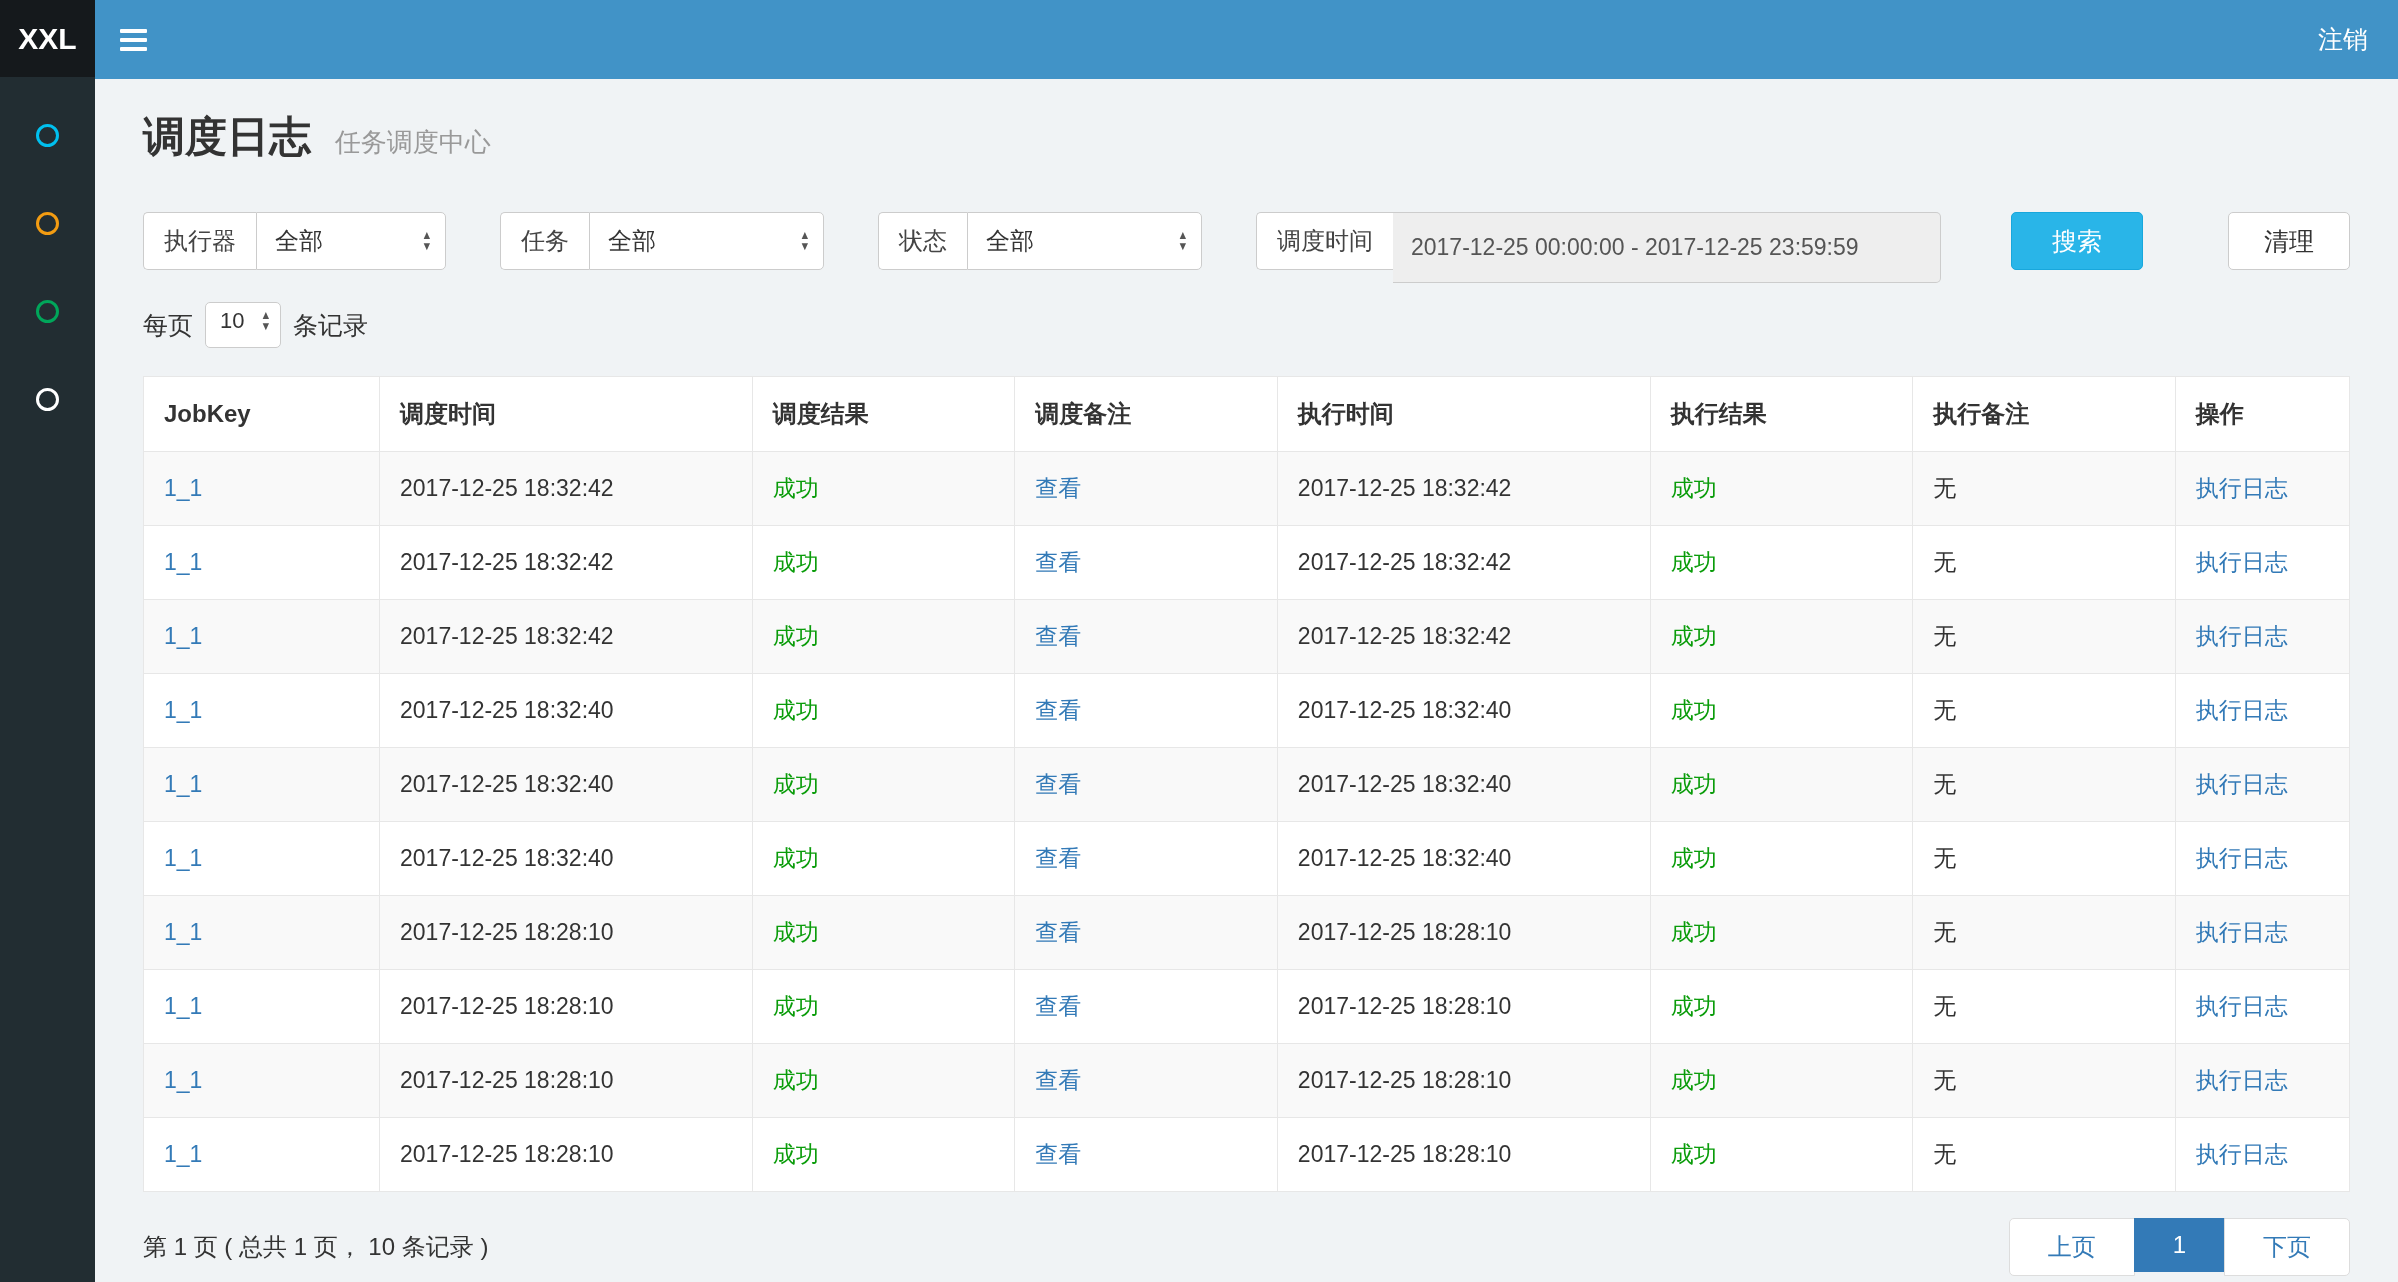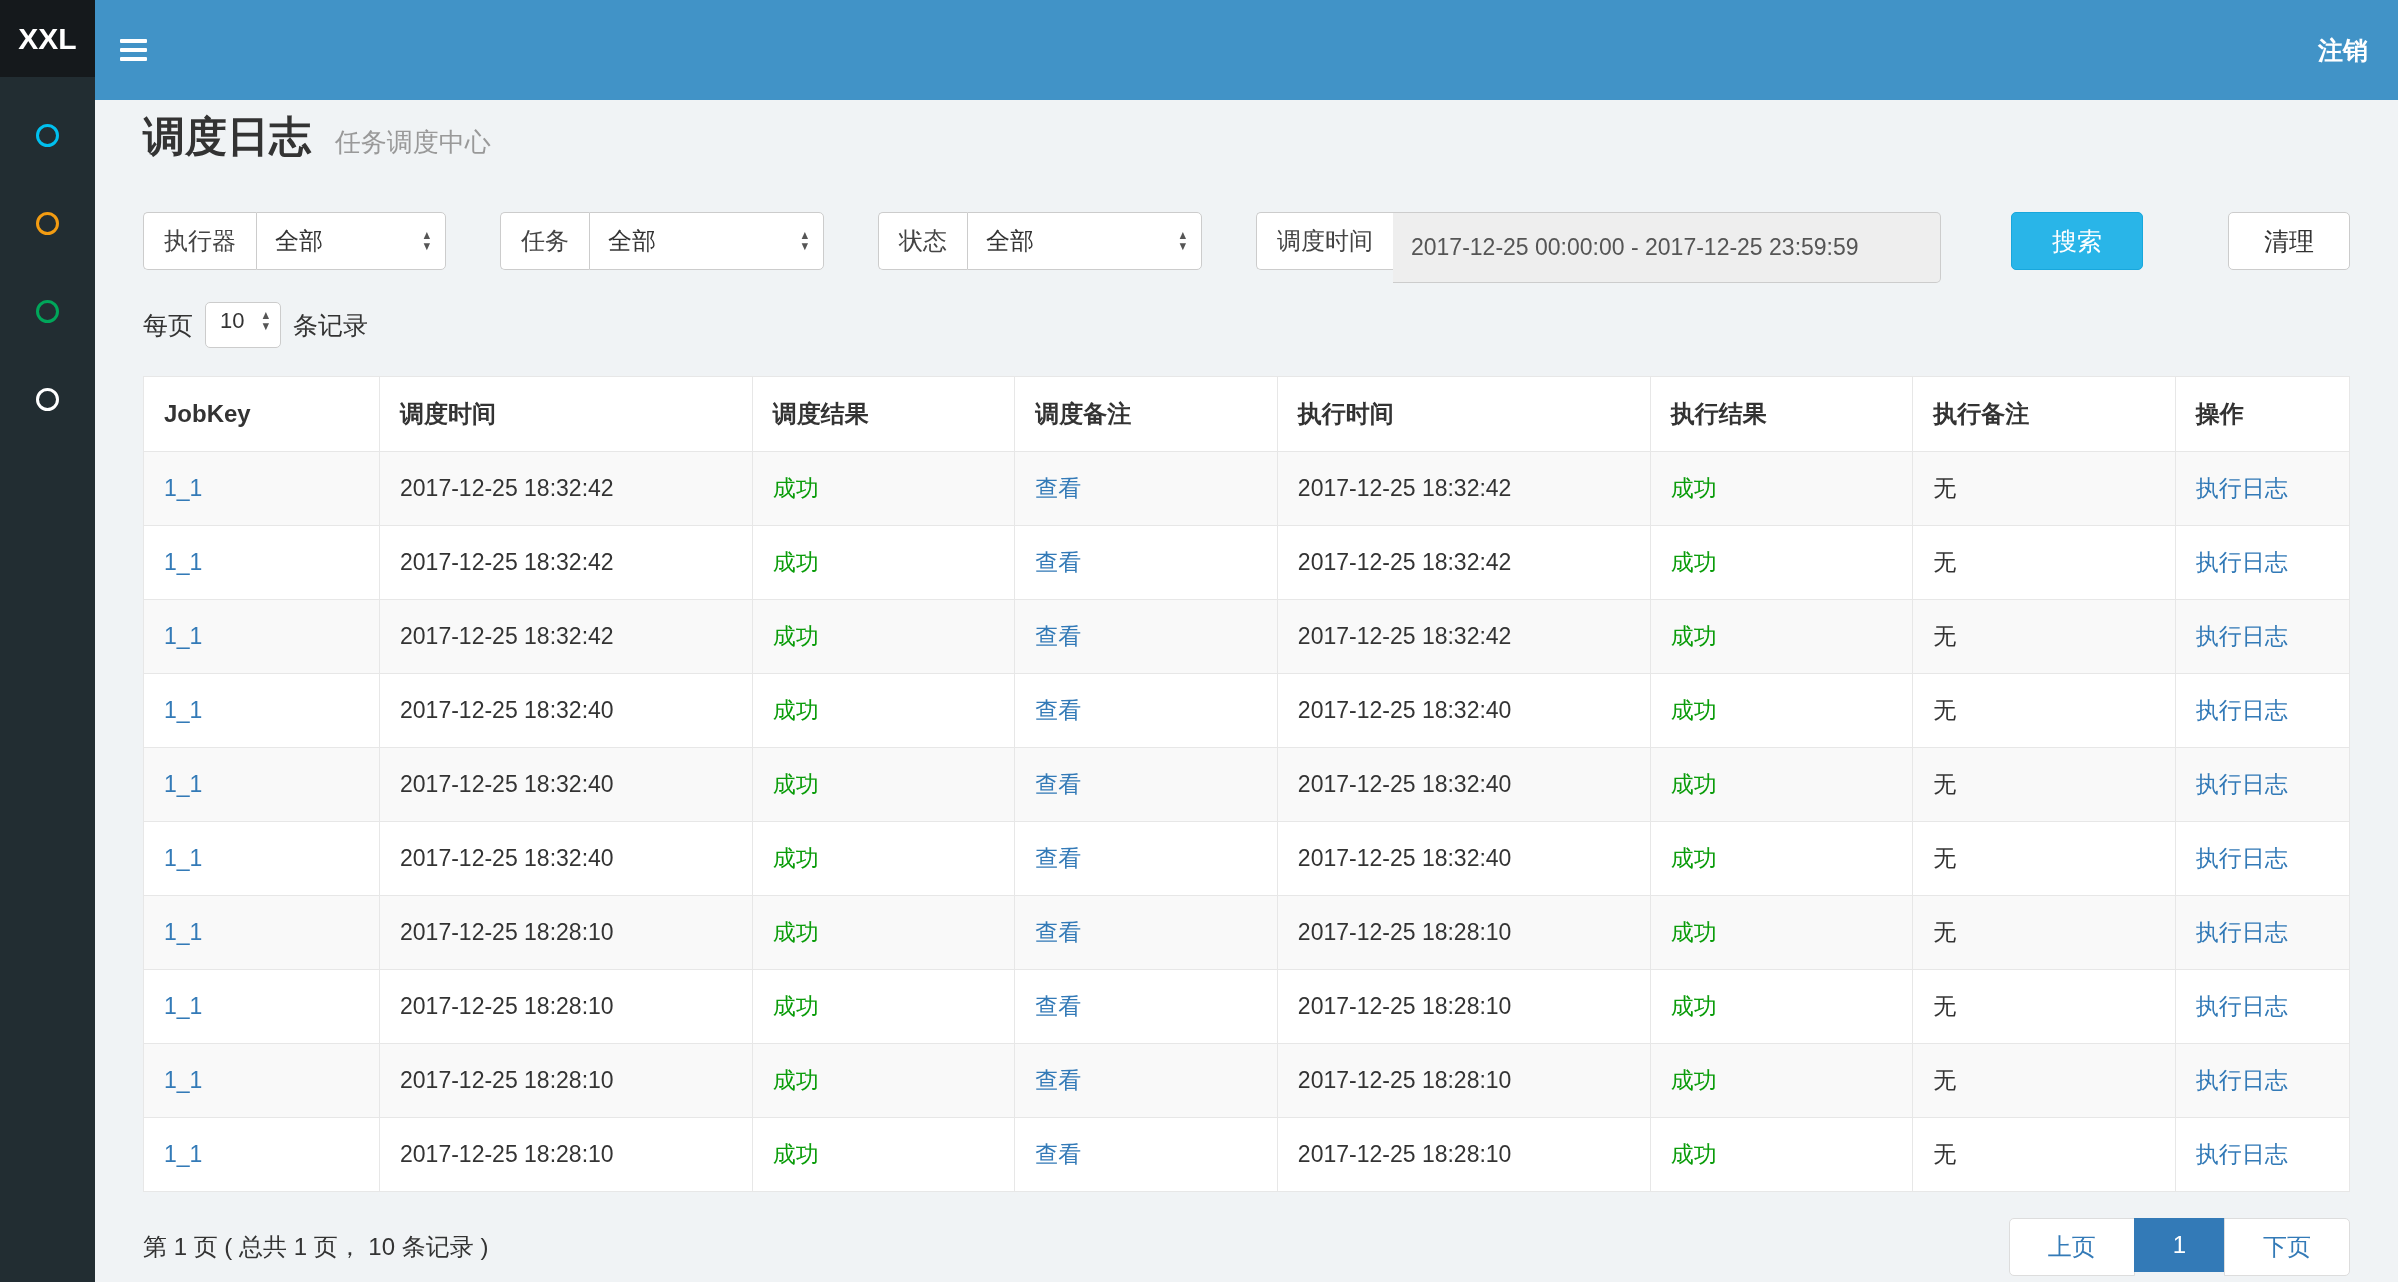--- a/index.html
+++ b/index.html
@@ -6,31 +6,31 @@
   html,body { width:2398px; height:1282px; }
   body {
     font-family:"Liberation Sans", sans-serif;
     background:var(--page-bg,#f0f3f5);
     color:#333;
     overflow:hidden;
   }
   a { text-decoration:none; }
 
   
-  .main-header { position:fixed; top:0; left:0; width:100%; height:100px; display:flex; z-index:10; }
+  .main-header { position:fixed; top:0; left:0; width:100%; height:79px; display:flex; z-index:10; }
   .logo {
     width:95px; height:77px; background:var(--logo-bg,#15191c);
     color:#fff; font-weight:bold; font-size:30px;
     display:flex; align-items:center; justify-content:center; cursor:pointer;
   }
   .navbar { flex:1; background:var(--navbar,#4193c7); display:flex; align-items:center; justify-content:space-between; }
   .sidebar-toggle { width:76px; height:77px; display:flex; align-items:center; justify-content:center; cursor:pointer; }
   .bars { display:flex; flex-direction:column; gap:5px; }
   .bars i { display:block; width:27px; height:4px; background:#fff; border-radius:1px; }
-  .logout { color:#fff; font-size:25px; padding:0 30px; cursor:pointer;font-weight:bold; }
+  .logout { color:#fff; font-size:25px; padding:0 30px; cursor:pointer; }
 
   
   .main-sidebar { position:fixed; top:77px; left:0; bottom:0; width:95px; background:var(--sidebar-bg,#222d32); }
   .sidebar-menu { list-style:none; padding-top:14px; }
   .sidebar-menu li { height:88px; display:flex; align-items:center; justify-content:center; cursor:pointer; }
   .circle { width:23px; height:23px; border-radius:50%; border:3px solid #fff; }
 
   
   .content-wrapper { margin-left:95px; padding:112px 48px 0 48px; }
   h1.page-head { font-size:42px; font-weight:bold; color:#333; line-height:50px; }

